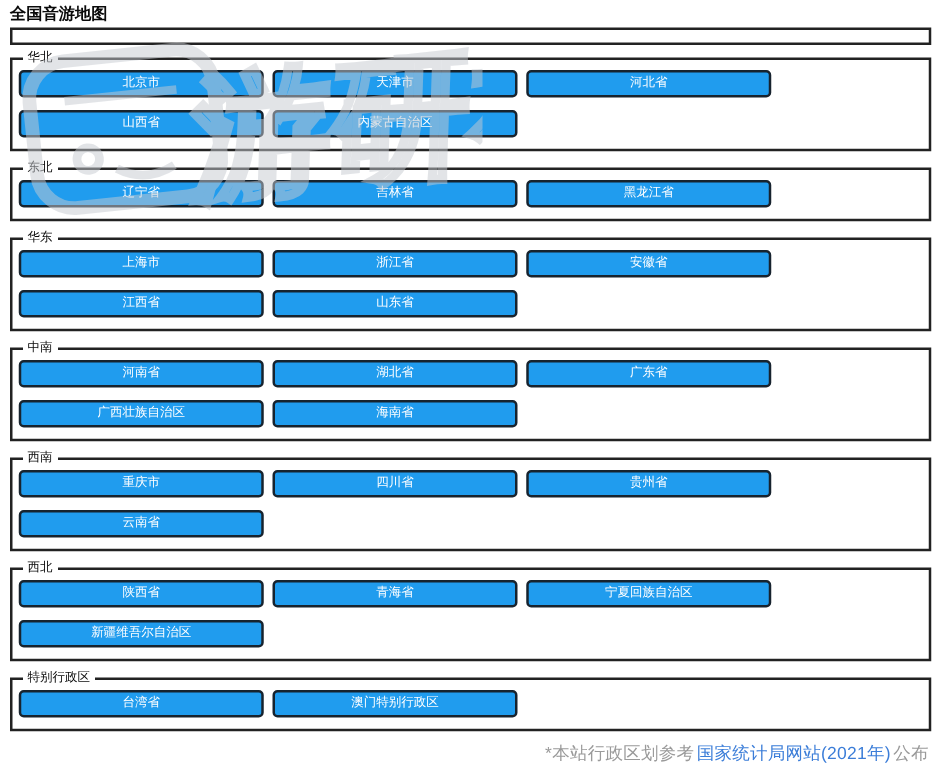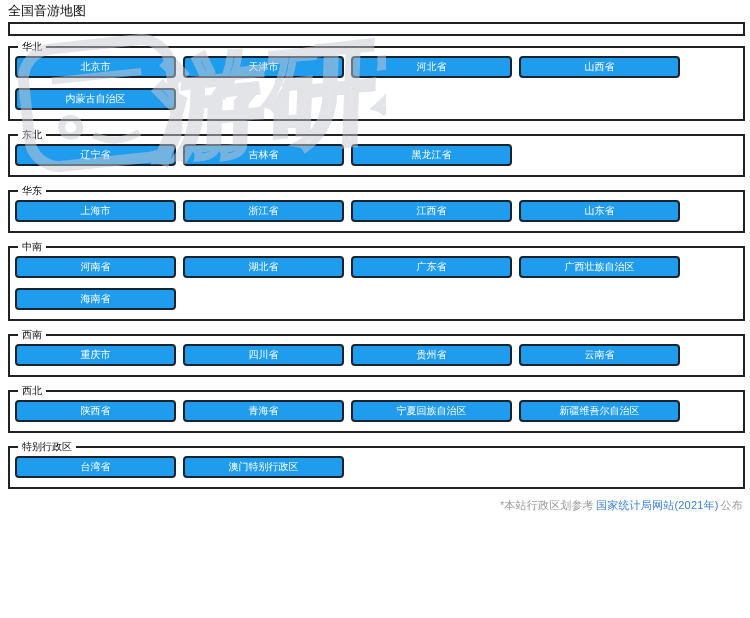--- a/index.html
+++ b/index.html
@@ -8,42 +8,42 @@
     --button-text:#ffffff;
     --box-border:#222222;
     --link-color:#3b7dd8;
   }
   html,body{margin:0;padding:0;}
   body{
     width:750px;height:618px;background:#ffffff;position:relative;overflow:hidden;
     font-family:"Liberation Sans","DejaVu Sans",sans-serif;color:#111;
   }
   .page-title{
-    font-size:13px;font-weight:normal;margin:4px 0 4px 8px;line-height:14px;color:#0a0a0a;
+    font-size:13px;font-weight:bold;margin:4px 0 4px 8px;line-height:14px;color:#0a0a0a;
   }
   .top-box{
     margin:0 5px 6px 8px;height:10px;border:2px solid var(--box-border);background:#fff;
   }
   fieldset.section{
     margin:0 5px 9px 8px;border:2px solid var(--box-border);
     padding:4px 7px 9px 5px;min-inline-size:auto;
   }
   fieldset.section legend{
     font-size:10px;line-height:10px;padding:0 4px;margin-left:3px;color:#0a0a0a;
   }
   .btn-row{display:flex;flex-wrap:wrap;column-gap:7px;row-gap:10px;}
   button.province{
-    width:161px;height:22px;box-sizing:border-box;
+    width:196px;height:22px;box-sizing:border-box;
     background:var(--button-bg);
     border:2px solid var(--button-border);border-radius:4px;
     color:var(--button-text);font-size:10px;line-height:1;
     font-family:inherit;padding:0;cursor:pointer;
   }
   .footer-note{
-    text-align:right;margin:4px 7px 0 0;font-size:11px;color:#9a9a9a;letter-spacing:0.2px;
+    text-align:right;margin:4px 7px 0 0;font-size:14px;color:#9a9a9a;letter-spacing:0.2px;
   }
   .footer-note a{color:var(--link-color);text-decoration:none;margin:0 2px;}
   .watermark{
     position:absolute;left:6px;top:-4px;width:380px;height:200px;
     opacity:0.5;pointer-events:none;z-index:50;
   }
 </style>
 </head>
 <body>
 
@@ -68,20 +68,21 @@
         <button class="province">辽宁省</button>
         <button class="province">吉林省</button>
         <button class="province">黑龙江省</button>
       </div>
     </fieldset>
     <fieldset class="section">
       <legend>华东</legend>
       <div class="btn-row">
         <button class="province">上海市</button>
         <button class="province">浙江省</button>
+        <button class="province">安徽省</button>
         <button class="province">江西省</button>
         <button class="province">山东省</button>
       </div>
     </fieldset>
     <fieldset class="section">
       <legend>中南</legend>
       <div class="btn-row">
         <button class="province">河南省</button>
         <button class="province">湖北省</button>
         <button class="province">广东省</button>

